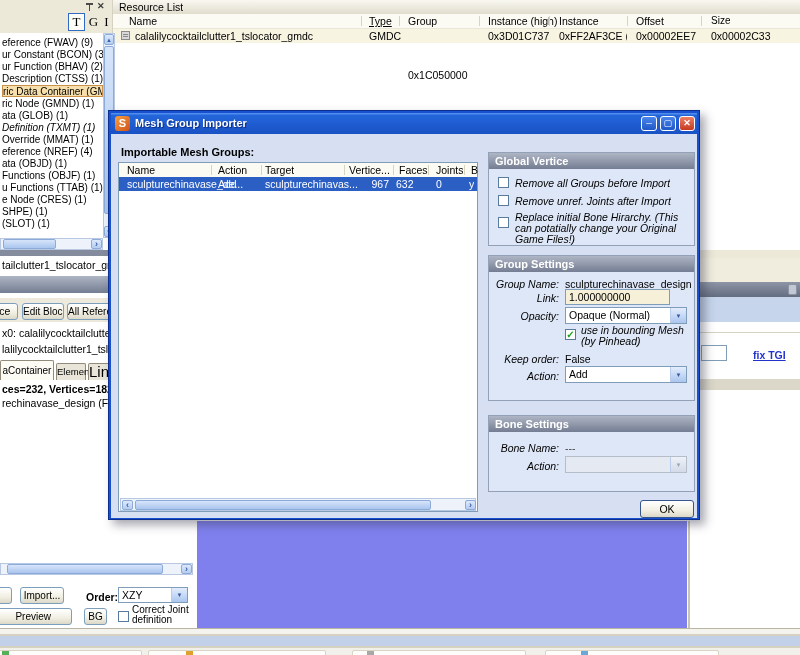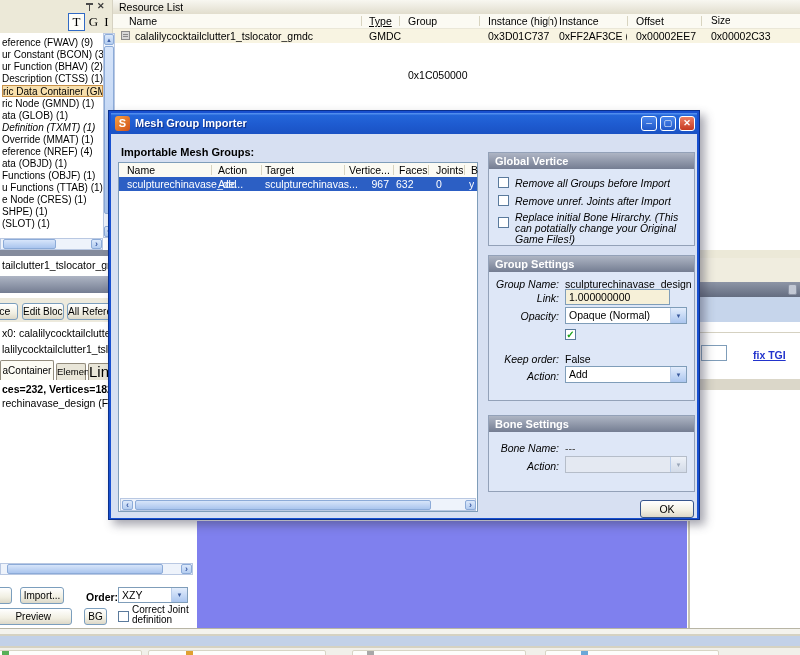--- a/index.html
+++ b/index.html
@@ -242,20 +242,21 @@
         <span class="s ital nowrap" style="left:4px;top:22px;width:66px;text-align:right;">Group Name:</span>
         <span class="s nowrap" style="left:76px;top:22px;font-size:10.5px;">sculpturechinavase_design</span>
         <span class="s ital nowrap" style="left:4px;top:36px;width:66px;text-align:right;">Link:</span>
         <span class="s nowrap" style="left:76px;top:33px;width:105px;height:16px;background:#f6f0d8;border:1px solid #7f9db9;box-sizing:border-box;font-size:10.5px;line-height:14px;padding-left:3px;">1.000000000</span>
         <span class="s ital nowrap" style="left:4px;top:54px;width:66px;text-align:right;">Opacity:</span>
         <span class="s combo" style="left:76px;top:51px;width:122px;height:17px;">
           <span>Opaque (Normal)</span>
           <span class="comboarrow" style="line-height:16px;">▼</span>
         </span>
         <span class="s cb" style="left:76px;top:73px;">✓</span>
+        <span class="s ital" style="left:92px;top:69px;width:112px;line-height:11px;">use in bounding Mesh (by Pinhead)</span>
         <span class="s ital nowrap" style="left:4px;top:97px;width:66px;text-align:right;">Keep order:</span>
         <span class="s nowrap" style="left:76px;top:97px;font-size:10.5px;">False</span>
         <span class="s ital nowrap" style="left:4px;top:114px;width:66px;text-align:right;">Action:</span>
         <span class="s combo" style="left:76px;top:110px;width:122px;height:17px;">
           <span>Add</span>
           <span class="comboarrow" style="line-height:16px;">▼</span>
         </span>
       </div>
 
       <div class="s grpbox" style="left:377px;top:281px;width:207px;height:77px;">

